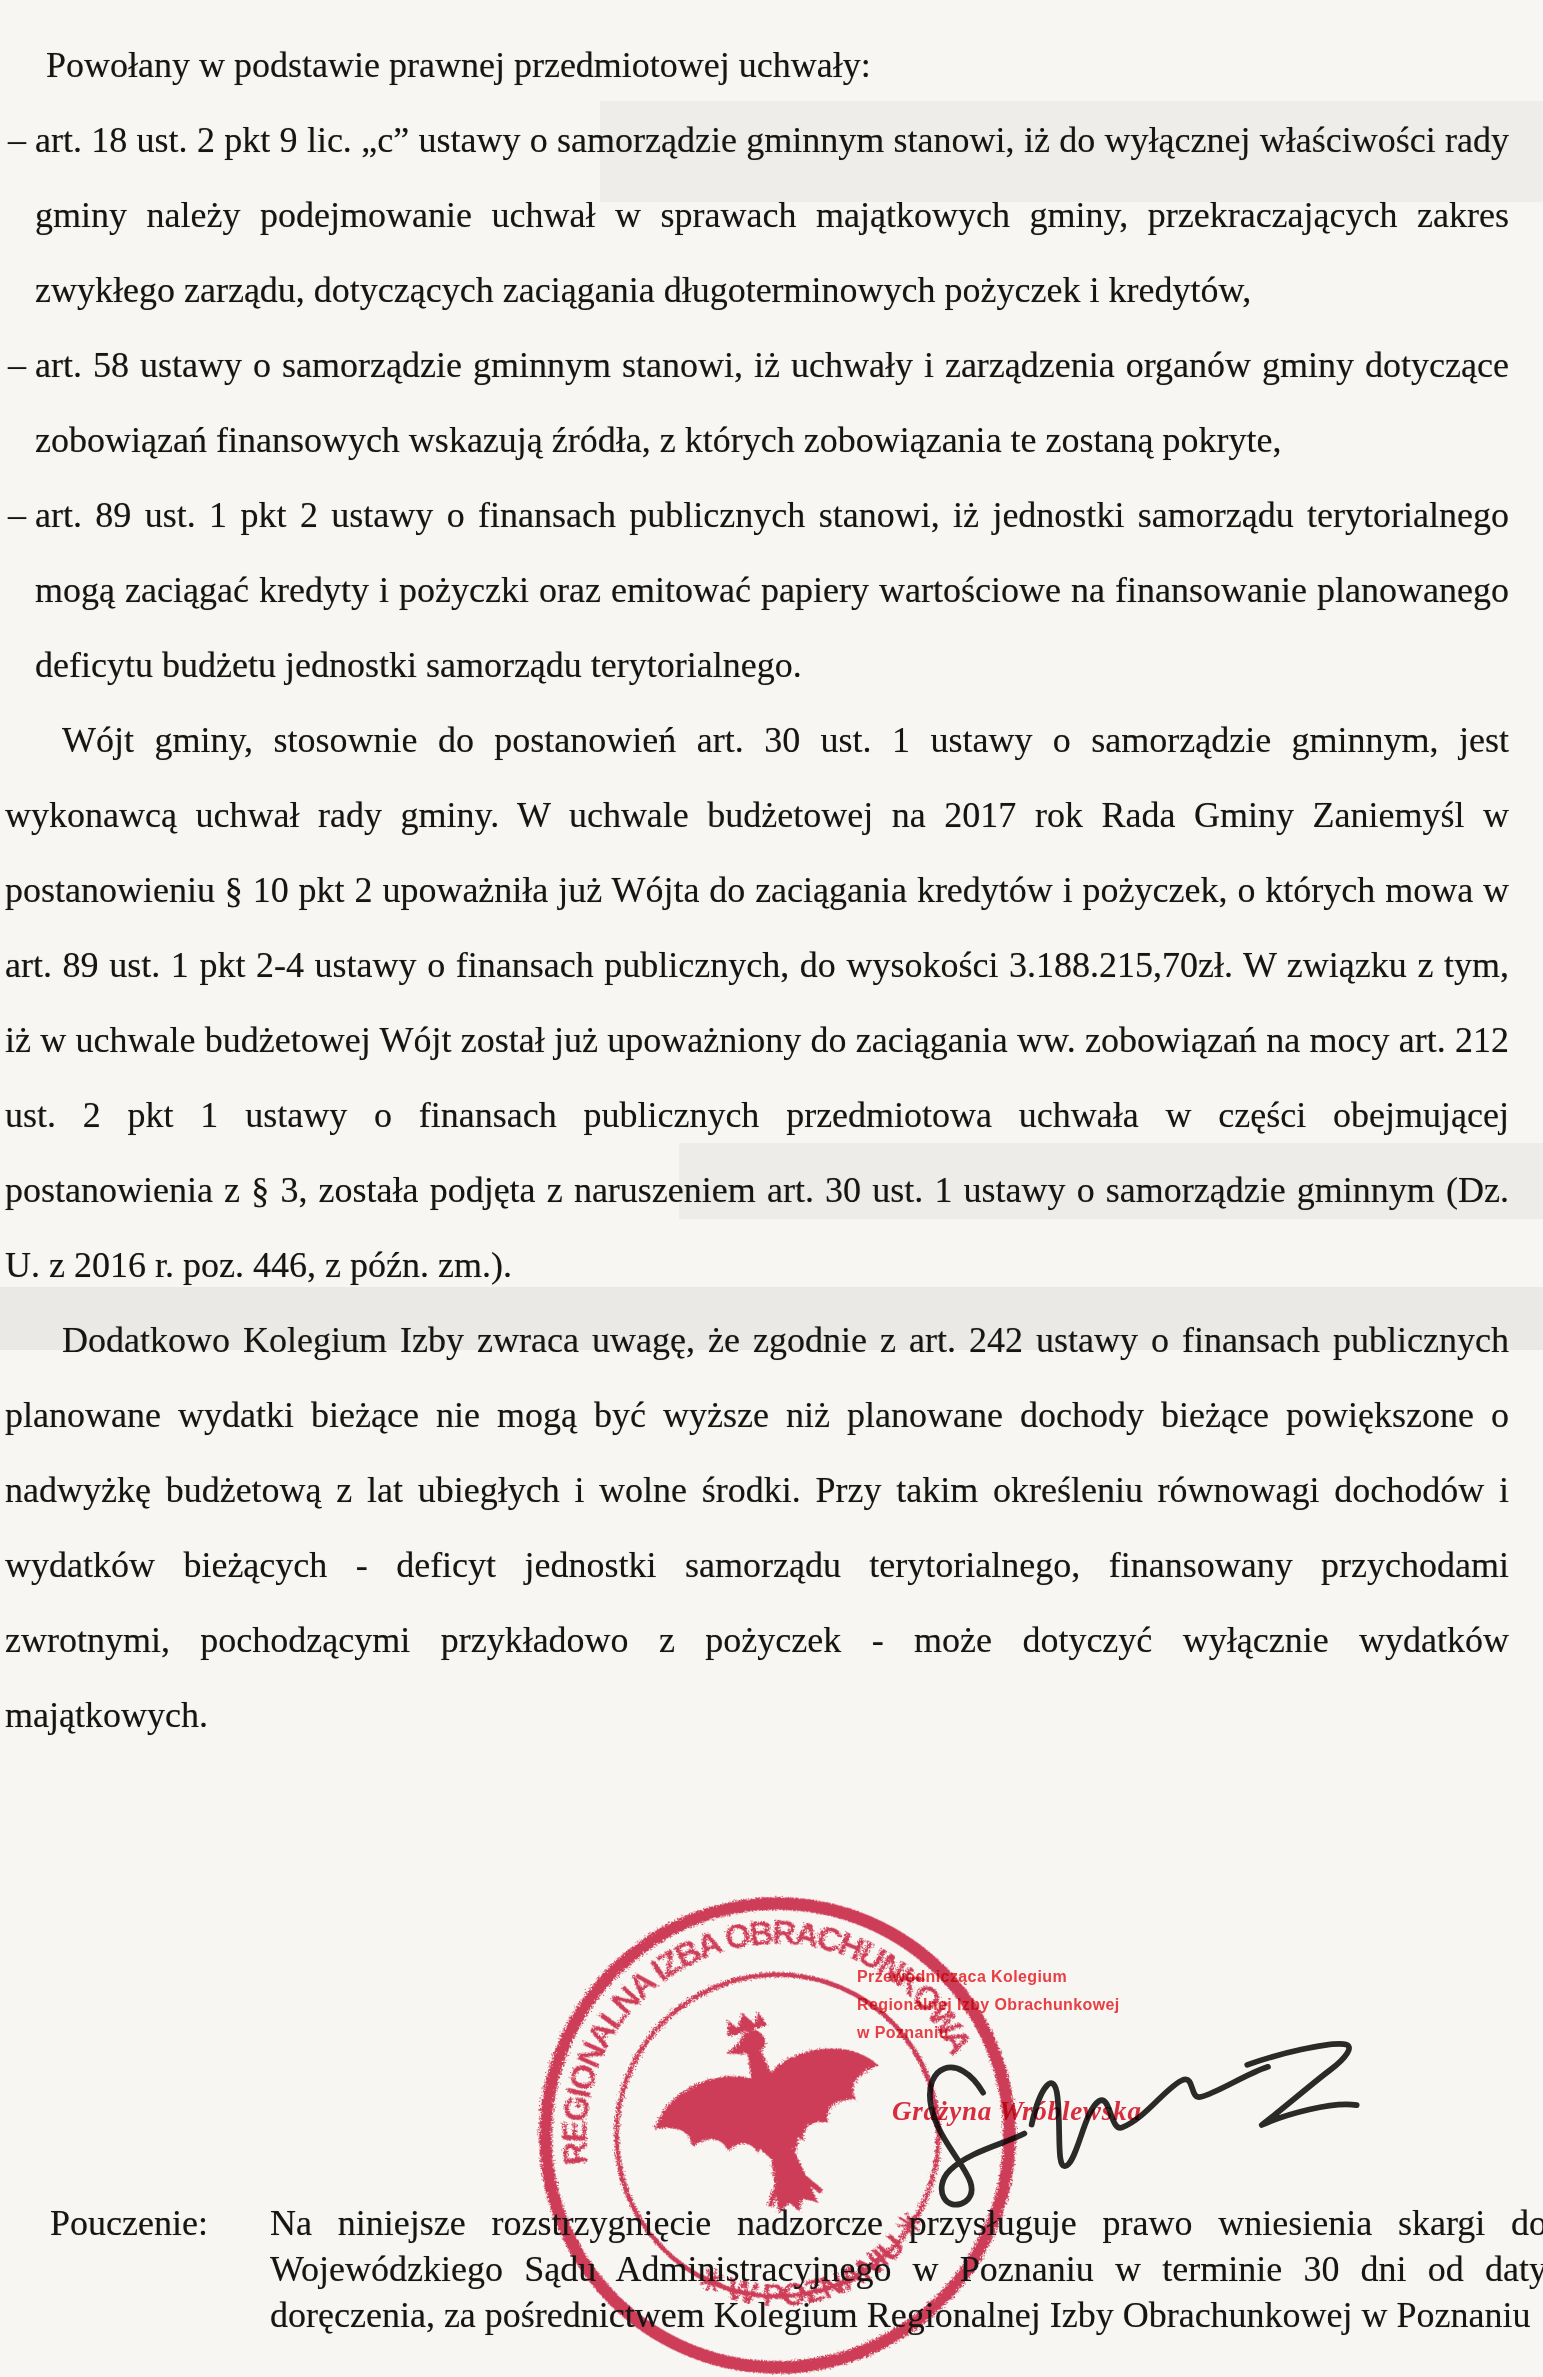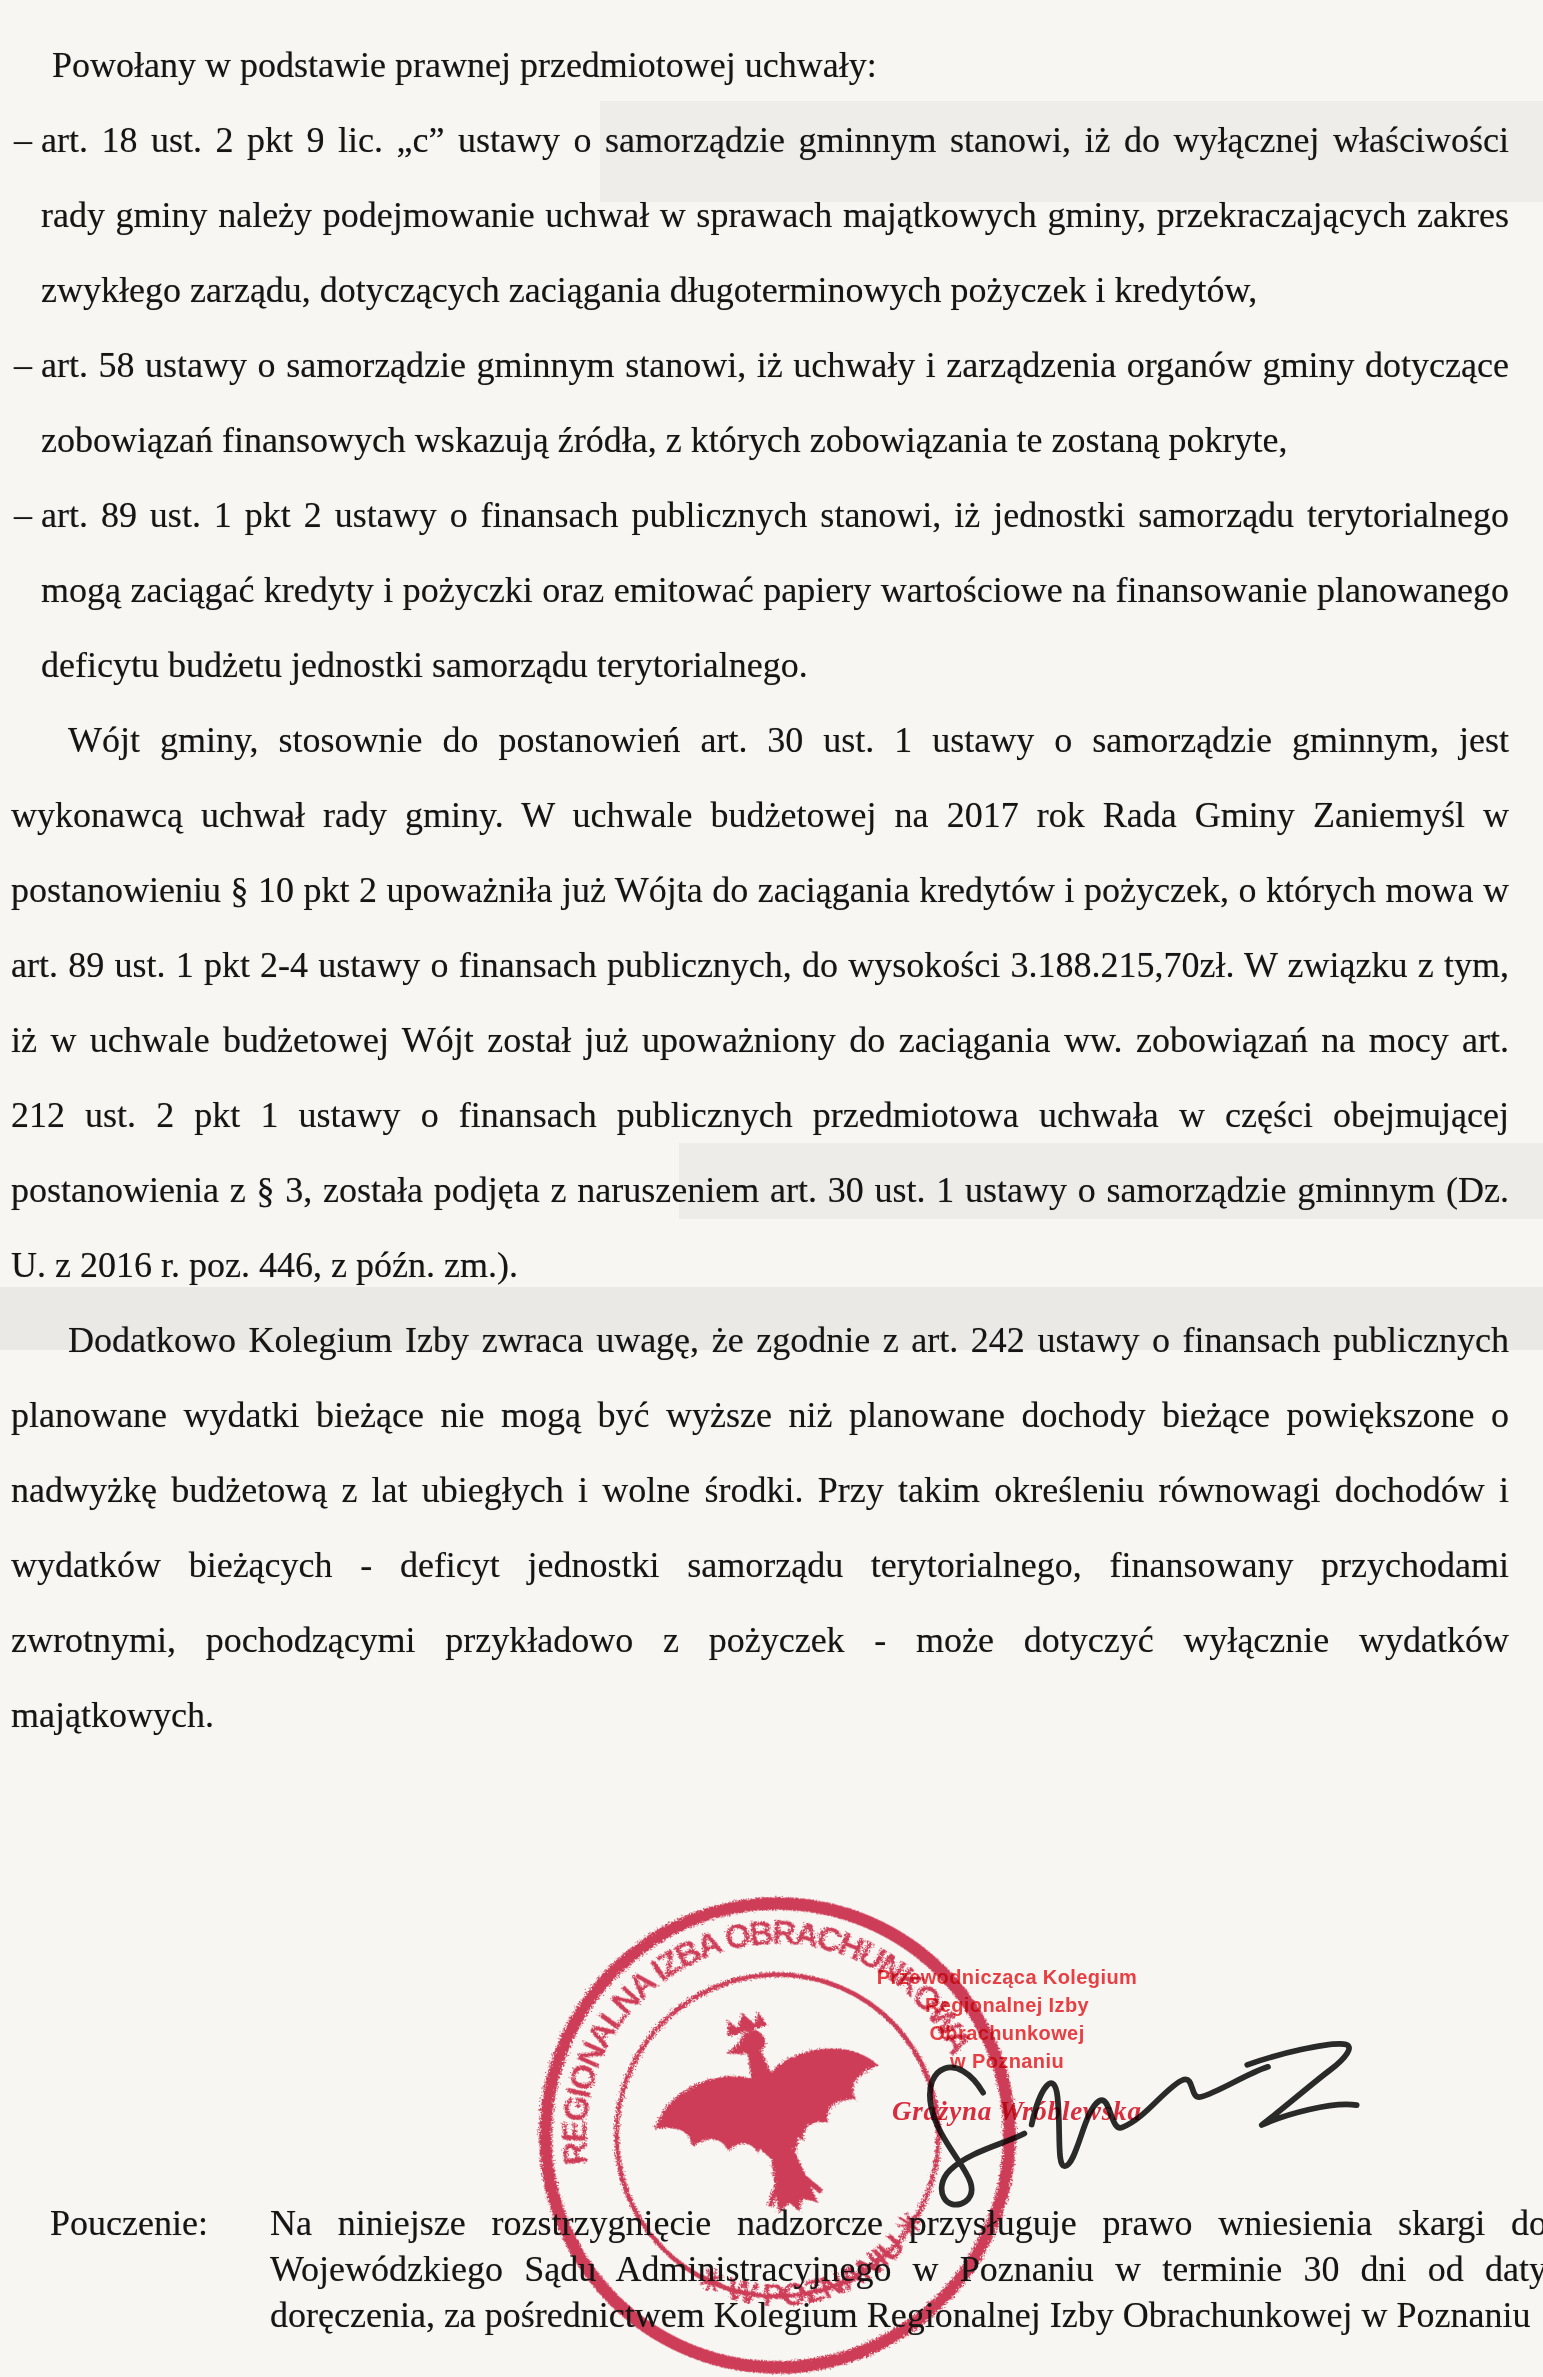--- a/index.html
+++ b/index.html
@@ -20,21 +20,21 @@
     color:var(--ink);
   }
   
   .artifact{position:absolute;pointer-events:none;}
   .a1{left:600px;top:101px;width:944px;height:101px;background:#eeedea;}
   .a2{left:679px;top:1143px;width:865px;height:76px;background:#edece9;}
   .a3{left:0px;top:1287px;width:1544px;height:63px;background:#eae9e6;}
 
   .doc-body{
     position:relative;
-    padding:28px 35px 0 11px;
+    padding:28px 35px 0 5px;
     font-size:36px;
     line-height:75px;
     text-align:justify;
     text-shadow:0 0 0.8px rgba(10,10,10,.45);
   }
   .intro{ text-indent:41px; }
   .bullet{ position:relative; margin-left:30px; }
   .bullet .dash{ position:absolute; left:-27px; top:0; }
   .para{ text-indent:57px; }
 
@@ -49,22 +49,22 @@
   .stamp text{
     font-family:"Liberation Sans", sans-serif;
     font-weight:700;
     fill:currentColor;
   }
 
   
   .officer-title{
     position:absolute; left:857px; top:1963px; width:300px;
     font-family:"Liberation Sans", sans-serif;
-    font-size:20px; line-height:28px; font-weight:700;
-    text-align:center; color:var(--title-red);
+    font-size:16px; line-height:28px; font-weight:700;
+    color:var(--title-red);
     mix-blend-mode:multiply;
     letter-spacing:0.4px;
   }
   .officer-name{
     position:absolute; left:892px; top:2096px;
     font-family:"Liberation Serif", serif;
     font-style:italic; font-weight:700;
     font-size:27px; letter-spacing:0.8px;
     color:var(--name-red);
     mix-blend-mode:multiply;

